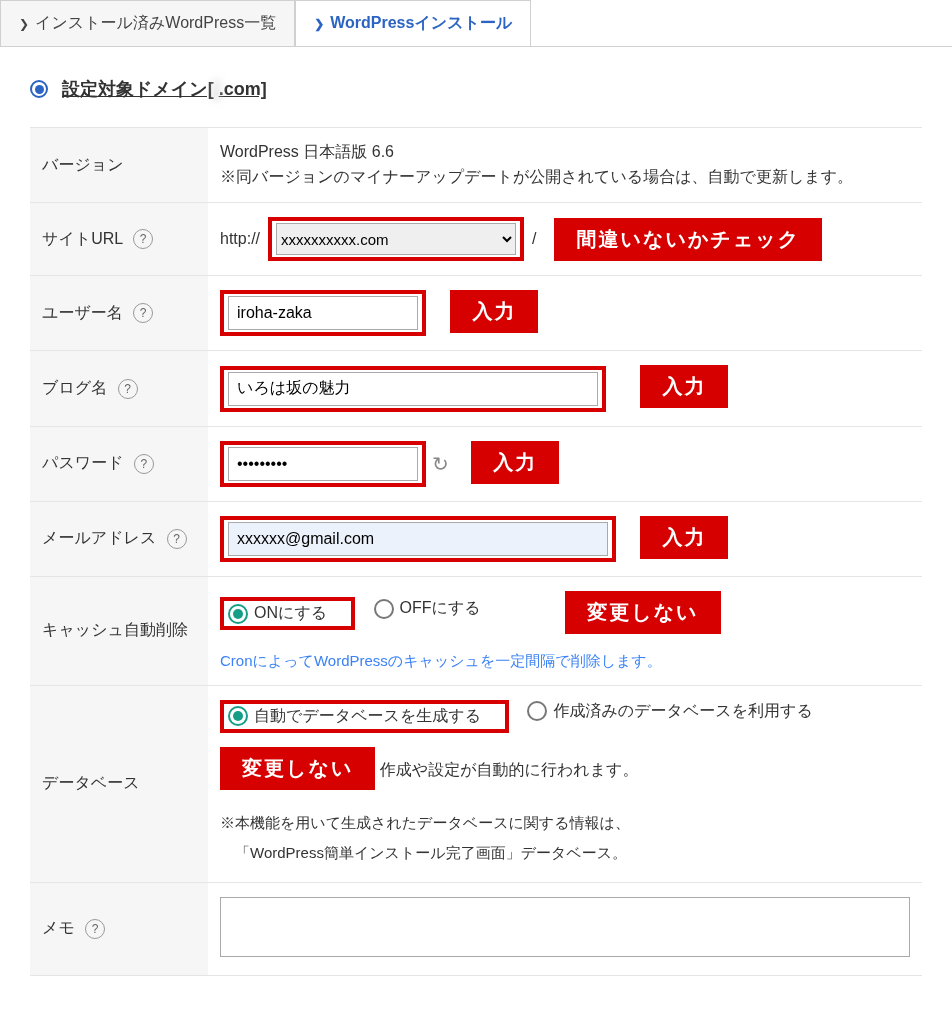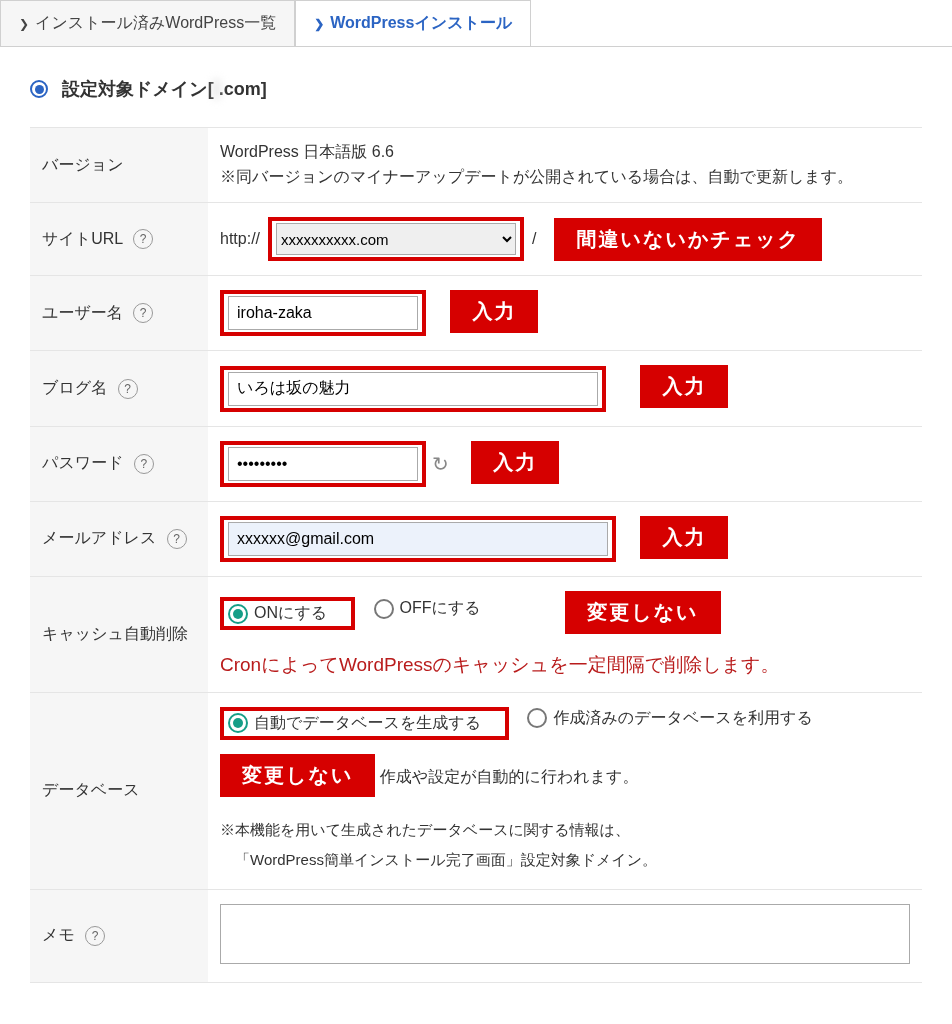--- a/index.html
+++ b/index.html
@@ -3,41 +3,41 @@
 <meta charset="utf-8">
 <style>
   * { box-sizing: border-box; font-family: "Hiragino Kaku Gothic ProN", "ヒラギノ角ゴ ProN W3", Meiryo, sans-serif; }
   body { margin:0; padding:0; background:#fff; color:#333; font-size:15px; width:952px; }
   .tabs { display:flex; border-bottom:1px solid #d0d0d0; }
   .tab { padding:12px 18px; border:1px solid #d0d0d0; border-bottom:none; background:#fff; color:#2b64c3; font-size:16px; display:flex; align-items:center; gap:6px; cursor:pointer; }
   .tab.inactive { background:#f6f6f6; color:#444; font-weight:400; }
   .tab.active { font-weight:700; color:#2b64c3; }
   .chevron { font-size:12px; }
   .content { padding:30px 30px 0 30px; }
-  .domain-row { display:flex; align-items:center; gap:14px; padding:0 0 26px 0; border-bottom:1px solid #e5e5e5; font-weight:700; font-size:18px;}
+  .domain-row { display:flex; align-items:center; gap:14px; padding:0 0 26px 0; border-bottom:1px solid #e5e5e5; font-weight:700; font-size:18px;text-decoration:underline;}
   .radio-o { width:18px; height:18px; border-radius:50%; border:2px solid #2b64c3; display:inline-flex; align-items:center; justify-content:center;}
   .radio-o::after{content:"";width:9px;height:9px;border-radius:50%;background:#2b64c3;}
   table.form { width:100%; border-collapse:collapse; }
   table.form > tbody > tr > th { width:195px; text-align:left; font-weight:400; font-size:16px; background:#f6f6f6; padding:22px 12px; border-bottom:1px solid #e5e5e5; vertical-align:middle; }
   table.form > tbody > tr > td { padding:14px 12px; border-bottom:1px solid #e5e5e5; font-size:16px; }
   .help { display:inline-flex; width:20px; height:20px; border:1px solid #999; border-radius:50%; align-items:center; justify-content:center; font-size:12px; color:#666; margin-left:6px; vertical-align:middle;}
   .redbox { border:4px solid #d60000; display:inline-block; padding:2px 4px; }
   .redlabel { background:#d60000; color:#ffffff; font-weight:700; padding:8px 22px; font-size:20px; display:inline-block; letter-spacing:2px; }
   select.url { width:240px; height:32px; font-size:15px; border:1px solid #aaa; }
   input.txt { height:34px; font-size:16px; border:1px solid #aaa; padding:2px 8px; }
   input.txt.blogname { width:370px; }
   input.txt.user { width:190px; }
   input.txt.pw { width:190px; }
   input.txt.email { width:380px; background:#ecf2fb; }
   textarea.memo { width:690px; height:60px; border:1px solid #aaa; resize:none; padding:6px; font-size:15px;}
   .cache-radio { display:inline-flex; align-items:center; gap:6px; margin-right:20px; }
   .rad { width:20px; height:20px; border:2px solid #777; border-radius:50%; display:inline-flex; align-items:center; justify-content:center;}
   .rad.on { border-color:#159e87; }
   .rad.on::after{ content:""; width:10px; height:10px; border-radius:50%; background:#159e87;}
-  .small-note { font-size:19px; color:#b91c1c; margin-top:18px; }
+  .small-note { font-size:15px; color:#3b82f6; margin-top:18px; }
   .db-note { font-size:15px; margin-top:18px; line-height:2; }
   .blur { filter:blur(4px); background:#ddd; color:transparent; border-radius:3px; }
   .pwcell{display:inline-flex;align-items:center;}
   .urlrow{display:flex;align-items:center;gap:8px;flex-wrap:nowrap;}
 </style>
 </head>
 <body>
 
 <div class="tabs">
   <div class="tab inactive">
@@ -174,21 +174,21 @@
         <span class="cache-radio" style="margin-left:14px;">
           <span class="rad"></span>
           <span>作成済みのデータベースを利用する</span>
         </span>
         <div style="margin-top:14px;">
           <span class="redlabel">変更しない</span>
           <span>作成や設定が自動的に行われます。</span>
         </div>
         <div class="db-note">
           <div>※本機能を用いて生成されたデータベースに関する情報は、</div>
-          <div>　「WordPress簡単インストール完了画面」設定対象ドメイン。</div>
+          <div>　「WordPress簡単インストール完了画面」データベース。</div>
         </div>
       </td>
     </tr>
 
     <tr>
       <th>
         <span>メモ</span>
         <span class="help">?</span>
       </th>
       <td>

